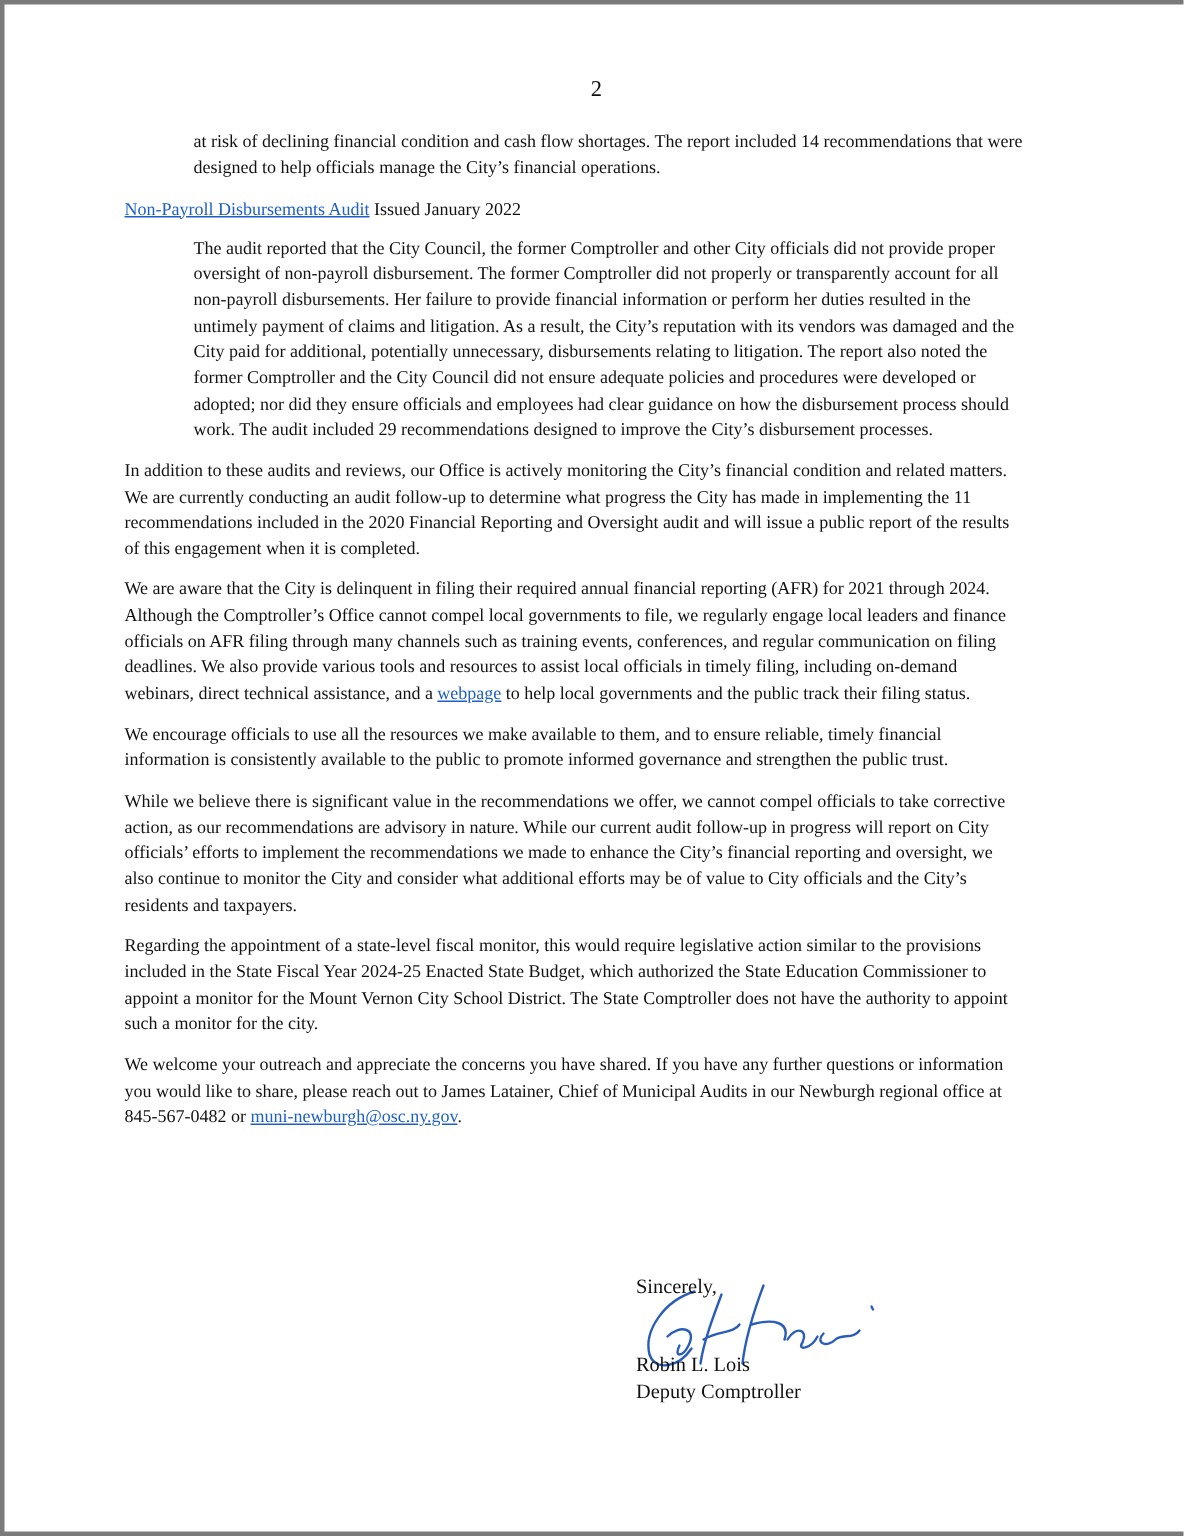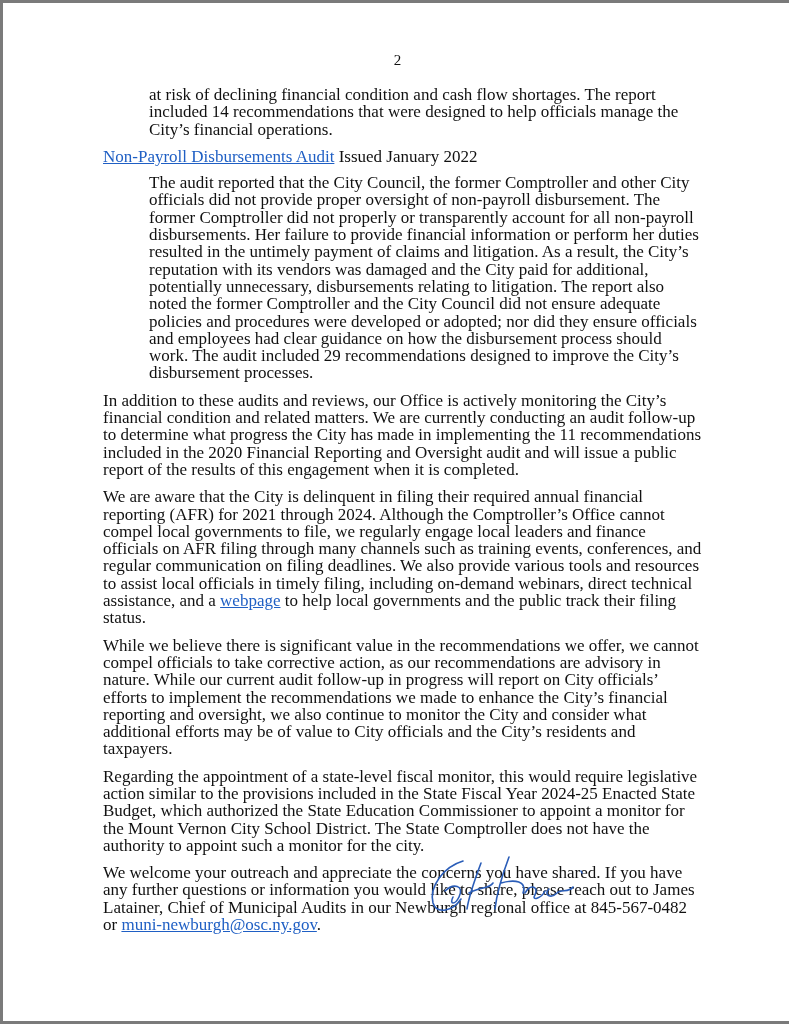--- a/index.html
+++ b/index.html
@@ -16,22 +16,22 @@
     border-top: 3px solid #7a7a7a;
     border-left: 3px solid #7a7a7a;
     border-bottom: 3px solid #7a7a7a;
     background: #fff;
   }
   .page-num {
     position: absolute; top: 49px; left: 0; width: 789px;
     text-align: center; font-size: 15px;
   }
   .body {
-    position: absolute; left: 100px; top: 83px; width: 600px;
-    font-size: 17px; line-height: 17.3px;
+    position: absolute; left: 80px; top: 83px; width: 600px;
+    font-size: 12px; line-height: 17.3px;
   }
   .indent { margin-left: 46px; }
   p { margin: 0 0 10px 0; }
   .heading { margin: 0 0 9px 0; font-weight: normal; }
   a { color: #1f5fc4; text-decoration: underline; }
   .sig {
     position: absolute; left: 421px; top: 846px;
     font-size: 13.6px; line-height: 17.3px;
   }
   .sig-svg { position: absolute; left: 420px; top: 850px; }
@@ -46,30 +46,37 @@
     <p class="indent">at risk of declining financial condition and cash flow shortages. The report included 14 recommendations that were designed to help officials manage the City’s financial operations.</p>
 
     <div class="indent heading">
       <a>Non-Payroll Disbursements Audit</a>
       <span>Issued January 2022</span>
     </div>
 
     <p class="indent">The audit reported that the City Council, the former Comptroller and other City officials did not provide proper oversight of non-payroll disbursement. The former Comptroller did not properly or transparently account for all non-payroll disbursements. Her failure to provide financial information or perform her duties resulted in the untimely payment of claims and litigation. As a result, the City’s reputation with its vendors was damaged and the City paid for additional, potentially unnecessary, disbursements relating to litigation. The report also noted the former Comptroller and the City Council did not ensure adequate policies and procedures were developed or adopted; nor did they ensure officials and employees had clear guidance on how the disbursement process should work. The audit included 29 recommendations designed to improve the City’s disbursement processes.</p>
     <p>In addition to these audits and reviews, our Office is actively monitoring the City’s financial condition and related matters. We are currently conducting an audit follow-up to determine what progress the City has made in implementing the 11 recommendations included in the 2020 Financial Reporting and Oversight audit and will issue a public report of the results of this engagement when it is completed.</p>
     <p><span>We are aware that the City is delinquent in filing their required annual financial reporting (AFR) for 2021 through 2024. Although the Comptroller’s Office cannot compel local governments to file, we regularly engage local leaders and finance officials on AFR filing through many channels such as training events, conferences, and regular communication on filing deadlines. We also provide various tools and resources to assist local officials in timely filing, including on-demand webinars, direct technical assistance, and a </span><a>webpage</a><span> to help local governments and the public track their filing status.</span></p>
+    <p>We encourage officials to use all the resources we make available to them, and to ensure reliable, timely financial information is consistently available to the public to promote informed governance and strengthen the public trust.</p>
     <p>While we believe there is significant value in the recommendations we offer, we cannot compel officials to take corrective action, as our recommendations are advisory in nature. While our current audit follow-up in progress will report on City officials’ efforts to implement the recommendations we made to enhance the City’s financial reporting and oversight, we also continue to monitor the City and consider what additional efforts may be of value to City officials and the City’s residents and taxpayers.</p>
     <p>Regarding the appointment of a state-level fiscal monitor, this would require legislative action similar to the provisions included in the State Fiscal Year 2024-25 Enacted State Budget, which authorized the State Education Commissioner to appoint a monitor for the Mount Vernon City School District. The State Comptroller does not have the authority to appoint such a monitor for the city.</p>
     <p><span>We welcome your outreach and appreciate the concerns you have shared. If you have any further questions or information you would like to share, please reach out to James Latainer, Chief of Municipal Audits in our Newburgh regional office at 845-567-0482 or </span><a>muni-newburgh@osc.ny.gov</a><span>.</span></p>
   </div>
 
   <svg class="sig-svg" width="170" height="70" viewBox="0 0 170 70">
     <g fill="none" stroke="#2a5db8" stroke-width="1.6" stroke-linecap="round">
       <path d="M40 8 C20 14 6 34 10 50 C14 62 30 58 38 46"></path>
       <path d="M22 38 C30 30 42 32 36 44 C32 52 26 52 30 44"></path>
       <path d="M58 10 C52 26 46 42 44 56 M46 40 C56 34 66 36 70 30"></path>
       <path d="M86 4 C80 20 74 38 72 56 M78 30 C92 26 104 28 100 40"></path>
       <path d="M102 40 C108 30 116 34 112 42 C108 48 118 46 122 38"></path>
       <path d="M126 36 C120 42 128 46 134 40 C138 36 146 40 150 34"></path>
       <path d="M158 18 L159 20"></path>
     </g>
   </svg>
 
+  <div class="sig">
+    <div>Sincerely,</div>
+    <div style="height:35px"></div>
+    <div>Robin L. Lois</div>
+    <div>Deputy Comptroller</div>
+  </div>
 </div>
 
 </body></html>

